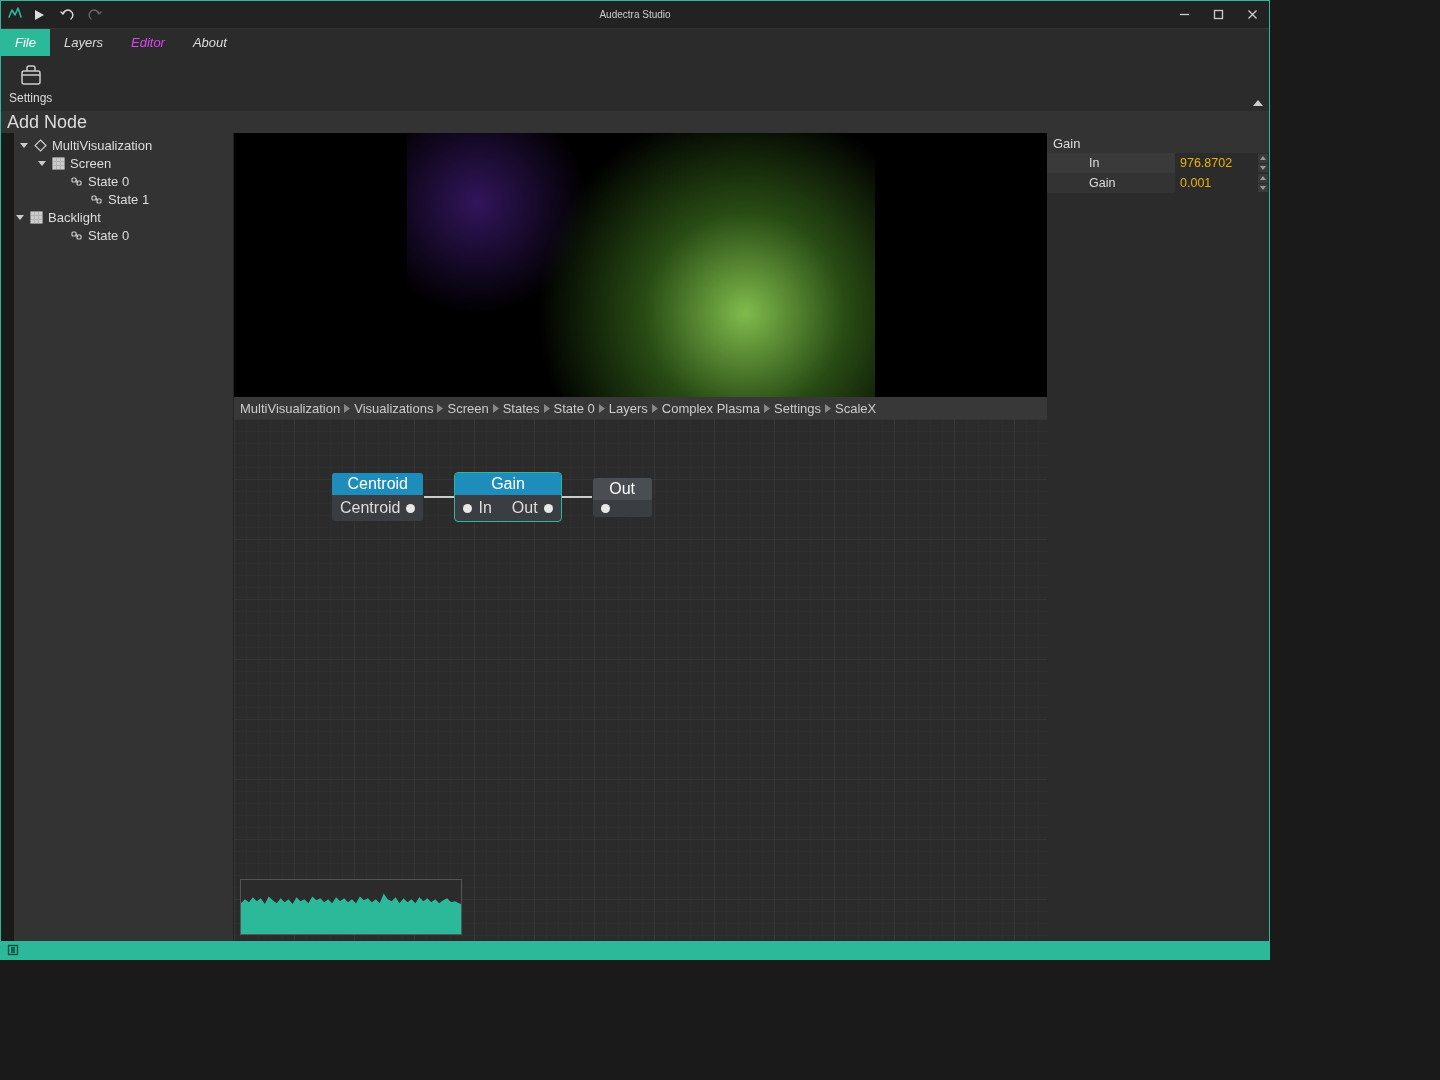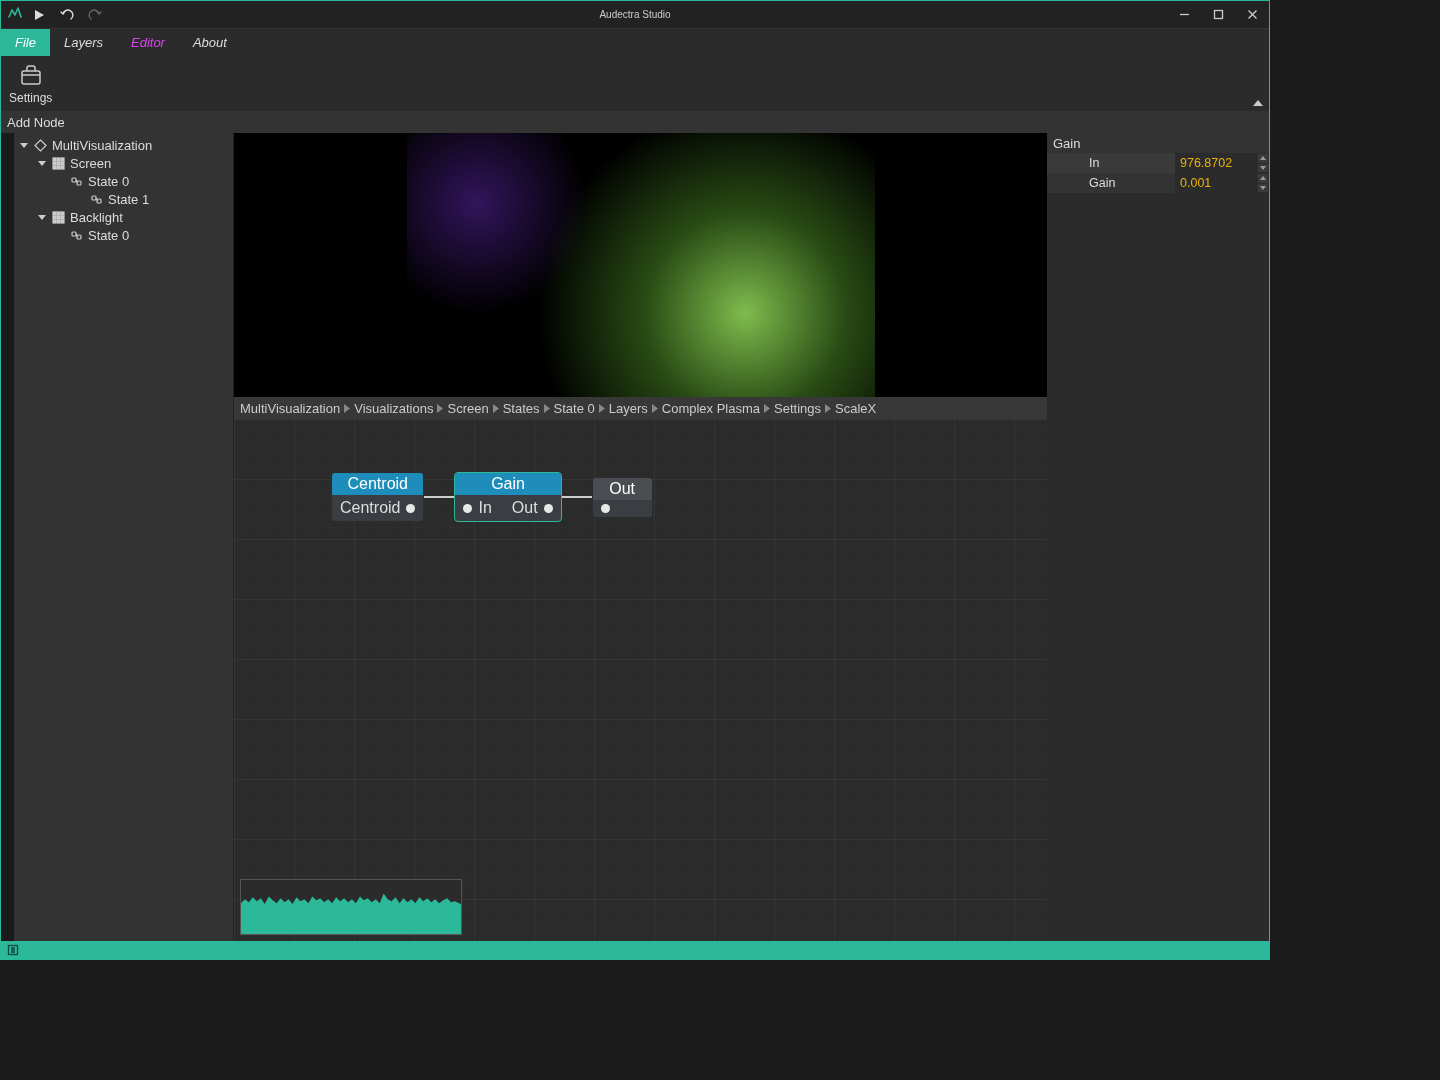--- a/index.html
+++ b/index.html
@@ -24,21 +24,21 @@
 
 
 .ribbon { height: 55px; background: #2b2b2b; display: flex; align-items: center; padding-left: 8px; position: relative; }
 .rib-btn { display: flex; flex-direction: column; align-items: center; gap: 2px; cursor: pointer; }
 .rib-btn svg { width: 26px; height: 26px; stroke: #ccc; fill: none; stroke-width: 1.5; }
 .rib-label { font-size: 12px; color: #ddd; }
 .rib-exp { position: absolute; right: 6px; bottom: 2px; }
 .rib-exp svg { width: 10px; height: 6px; fill: #ccc; }
 
 
-.sect-label { height: 22px; background: #333; display: flex; align-items: center; padding-left: 6px; font-size: 13px; color: #ddd; }
+.sect-label { height: 22px; background: #333; display: flex; align-items: center; padding-left: 6px; font-size: 18px; color: #ddd; }
 
 
 .main { display: flex; height: calc(960px - 28px - 27px - 55px - 22px - 20px); margin-left: 13px; }
 
 
 .tree { width: 220px; background: #333; border-right: 1px solid #222; padding-top: 3px; }
 .tree-row { display: flex; align-items: center; height: 18px; color: #ddd; cursor: pointer; font-size: 13px; }
 .tw { width: 12px; display: inline-flex; justify-content: center; }
 .tw svg { width: 8px; height: 8px; fill: #ccc; }
 .ti { width: 16px; display: inline-flex; justify-content: center; margin: 0 4px 0 2px; }
@@ -215,21 +215,21 @@
     <div class="tree-row" style="padding-left:72px">
       <span class="ti">
           <svg viewBox="0 0 13 13">
             <rect x="2" y="3" width="4" height="4" rx="1"></rect>
             <rect x="7" y="6" width="4" height="4" rx="1"></rect>
             <path d="M6 5 L8 8"></path>
           </svg>
         </span>
       <span>State 1</span>
     </div>
-    <div class="tree-row" style="padding-left:22px">
+    <div class="tree-row" style="">
       <span class="tw">
           <svg viewBox="0 0 8 8">
             <path d="M0 2 L8 2 L4 7 Z"></path>
           </svg>
         </span>
       <span class="ti">
           <svg viewBox="0 0 13 13">
             <rect x="1" y="1" width="3" height="3" fill="#ccc"></rect>
             <rect x="5" y="1" width="3" height="3" fill="#ccc"></rect>
             <rect x="9" y="1" width="3" height="3" fill="#ccc"></rect>

